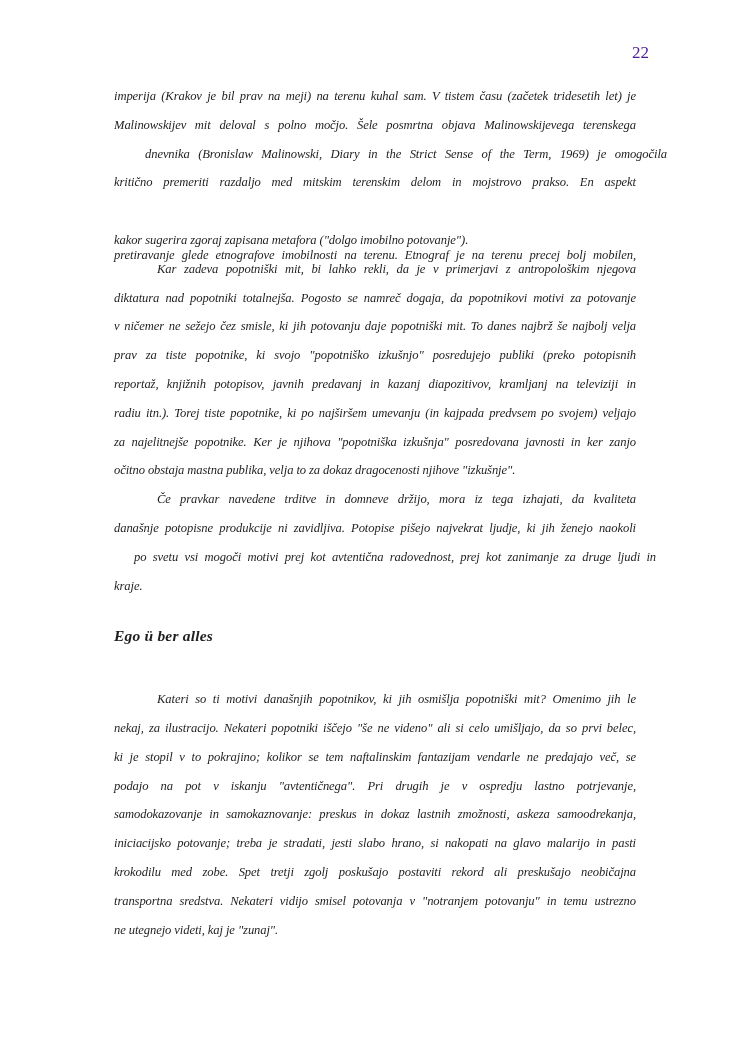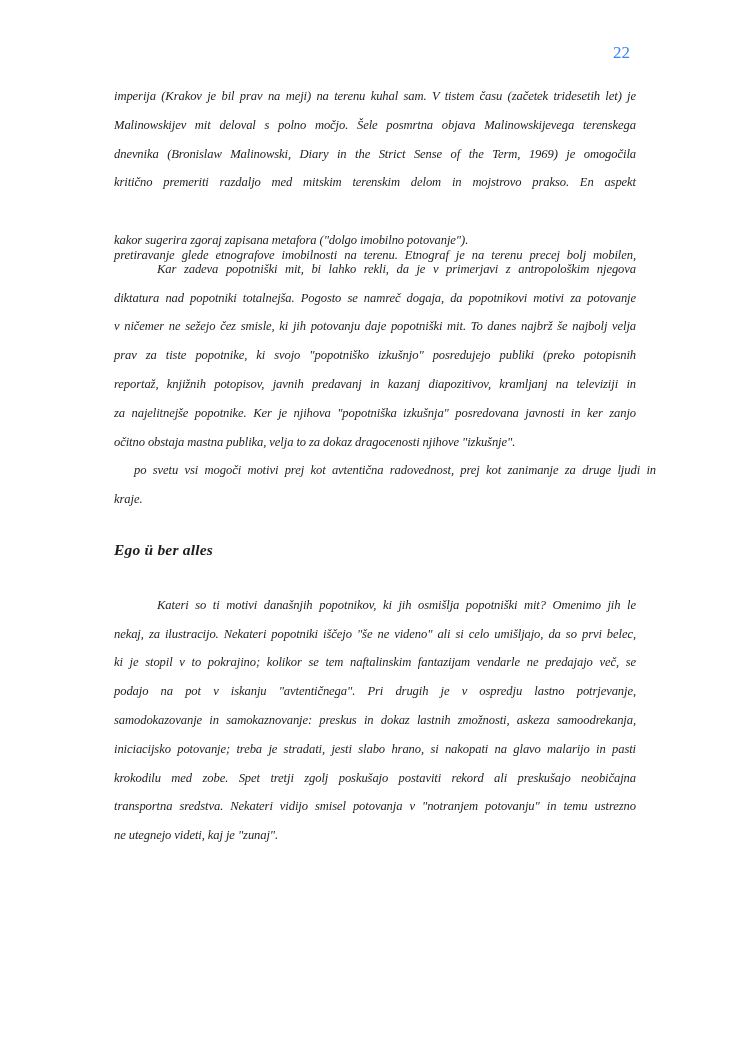--- a/index.html
+++ b/index.html
@@ -13,24 +13,24 @@
     height: 1061px;
     background: #ffffff;
     overflow: hidden;
     font-family: "Liberation Serif", "DejaVu Serif", serif;
     font-style: italic;
     color: #1e1e1e;
   }
   .page-number {
     position: absolute;
     top: 43px;
-    right: 120px;
+    right: 101px;
     font-style: normal;
     font-size: 17px;
-    color: #3b82f6;
+    color: #4c1d95;
   }
   .body-text {
     position: absolute;
     left: 114px;
     top: 82px;
     width: 522px;
   }
   .line {
     height: 28.8px;
     line-height: 28.8px;
@@ -48,49 +48,52 @@
   .section-heading {
     margin: 22px 0 0 0;
     height: 28.8px;
     line-height: 28.8px;
     font-size: 15.5px;
     font-weight: bold;
     font-style: italic;
     letter-spacing: 0.2px;
   }
   .paras-bottom {
-    margin-top: 26px;
+    margin-top: 34px;
   }
 </style>
 </head>
 <body>
 
 <div class="page">
   <div class="page-number">22</div>
 
   <div class="body-text">
     <div id="paras-top">
         <div>
           <div class="line"><span style="word-spacing: 2.32629px;">imperija (Krakov je bil prav na meji) na terenu kuhal sam. V tistem času (začetek tridesetih let) je</span></div>
           <div class="line"><span style="word-spacing: 5.67344px;">Malinowskijev mit deloval s polno močjo. Šele posmrtna objava Malinowskijevega terenskega</span></div>
-          <div class="line"><span style="word-spacing: 5.47356px;">dnevnika (Bronislaw Malinowski, Diary in the Strict Sense of the Term, 1969) je omogočila</span></div>
+          <div class="line"><span style="word-spacing: 5.47356px; margin-left: 31px;">dnevnika (Bronislaw Malinowski, Diary in the Strict Sense of the Term, 1969) je omogočila</span></div>
           <div class="line"><span style="word-spacing: 7.78835px;">kritično premeriti razdaljo med mitskim terenskim delom in mojstrovo prakso. En aspekt</span></div>
           <div class="line"><span style="word-spacing: 4px; margin-top: 44px;">pretiravanje glede etnografove imobilnosti na terenu. Etnograf je na terenu precej bolj mobilen,</span></div>
           <div class="line last"><span>kakor sugerira zgoraj zapisana metafora ("dolgo imobilno potovanje").</span></div>
         </div>
         <div>
           <div class="line indent"><span style="word-spacing: 4.55769px;">Kar zadeva popotniški mit, bi lahko rekli, da je v primerjavi z antropološkim njegova</span></div>
           <div class="line"><span style="word-spacing: 3.0638px;">diktatura nad popotniki totalnejša. Pogosto se namreč dogaja, da popotnikovi motivi za potovanje</span></div>
           <div class="line"><span style="word-spacing: 1.68382px;">v ničemer ne sežejo čez smisle, ki jih potovanju daje popotniški mit. To danes najbrž še najbolj velja</span></div>
           <div class="line"><span style="word-spacing: 6.02131px;">prav za tiste popotnike, ki svojo "popotniško izkušnjo" posredujejo publiki (preko potopisnih</span></div>
           <div class="line"><span style="word-spacing: 5.27983px;">reportaž, knjižnih potopisov, javnih predavanj in kazanj diapozitivov, kramljanj na televiziji in</span></div>
+          <div class="line"><span style="word-spacing: 2.09821px;">radiu itn.). Torej tiste popotnike, ki po najširšem umevanju (in kajpada predvsem po svojem) veljajo</span></div>
           <div class="line"><span style="word-spacing: 3.44401px;">za najelitnejše popotnike. Ker je njihova "popotniška izkušnja" posredovana javnosti in ker zanjo</span></div>
           <div class="line last"><span>očitno obstaja mastna publika, velja to za dokaz dragocenosti njihove "izkušnje".</span></div>
         </div>
         <div>
+          <div class="line indent"><span style="word-spacing: 6.24479px;">Če pravkar navedene trditve in domneve držijo, mora iz tega izhajati, da kvaliteta</span></div>
+          <div class="line"><span style="word-spacing: 3.21615px;">današnje potopisne produkcije ni zavidljiva. Potopise pišejo najvekrat ljudje, ki jih ženejo naokoli</span></div>
           <div class="line"><span style="word-spacing: 3.32292px; margin-left: 20px;">po svetu vsi mogoči motivi prej kot avtentična radovednost, prej kot zanimanje za druge ljudi in</span></div>
           <div class="line last"><span>kraje.</span></div>
         </div>
       </div>
     <div class="section-heading">Ego ü ber alles</div>
     <div id="paras-bottom" class="paras-bottom">
         <div>
           <div class="line indent"><span style="word-spacing: 3.58173px;">Kateri so ti motivi današnjih popotnikov, ki jih osmišlja popotniški mit? Omenimo jih le</span></div>
           <div class="line"><span style="word-spacing: 2.00879px;">nekaj, za ilustracijo. Nekateri popotniki iščejo "še ne videno" ali si celo umišljajo, da so prvi belec,</span></div>
           <div class="line"><span style="word-spacing: 3.67292px;">ki je stopil v to pokrajino; kolikor se tem naftalinskim fantazijam vendarle ne predajajo več, se</span></div>

